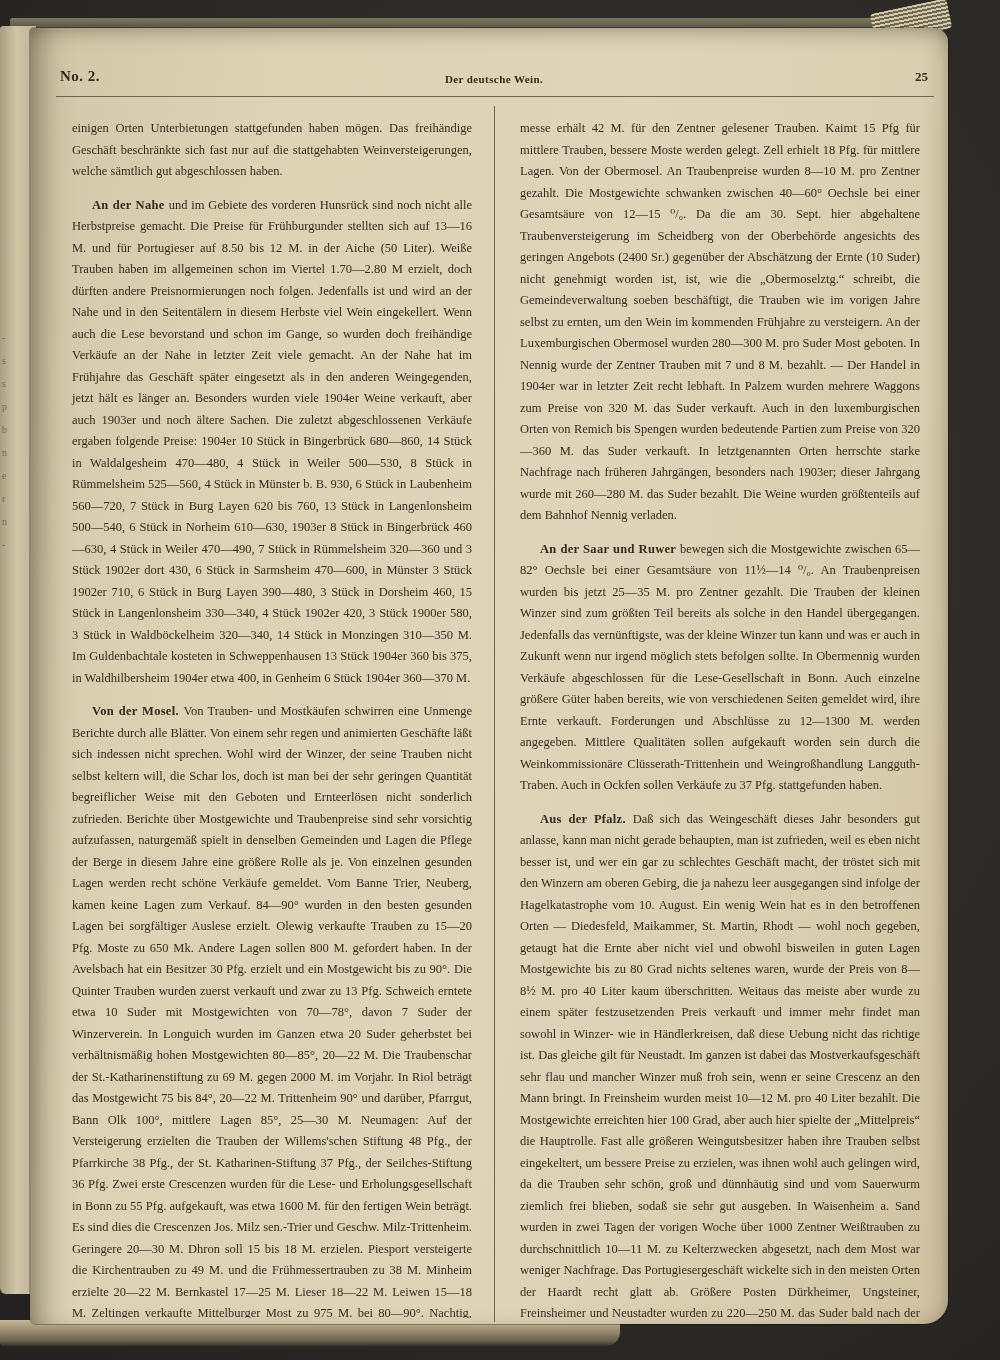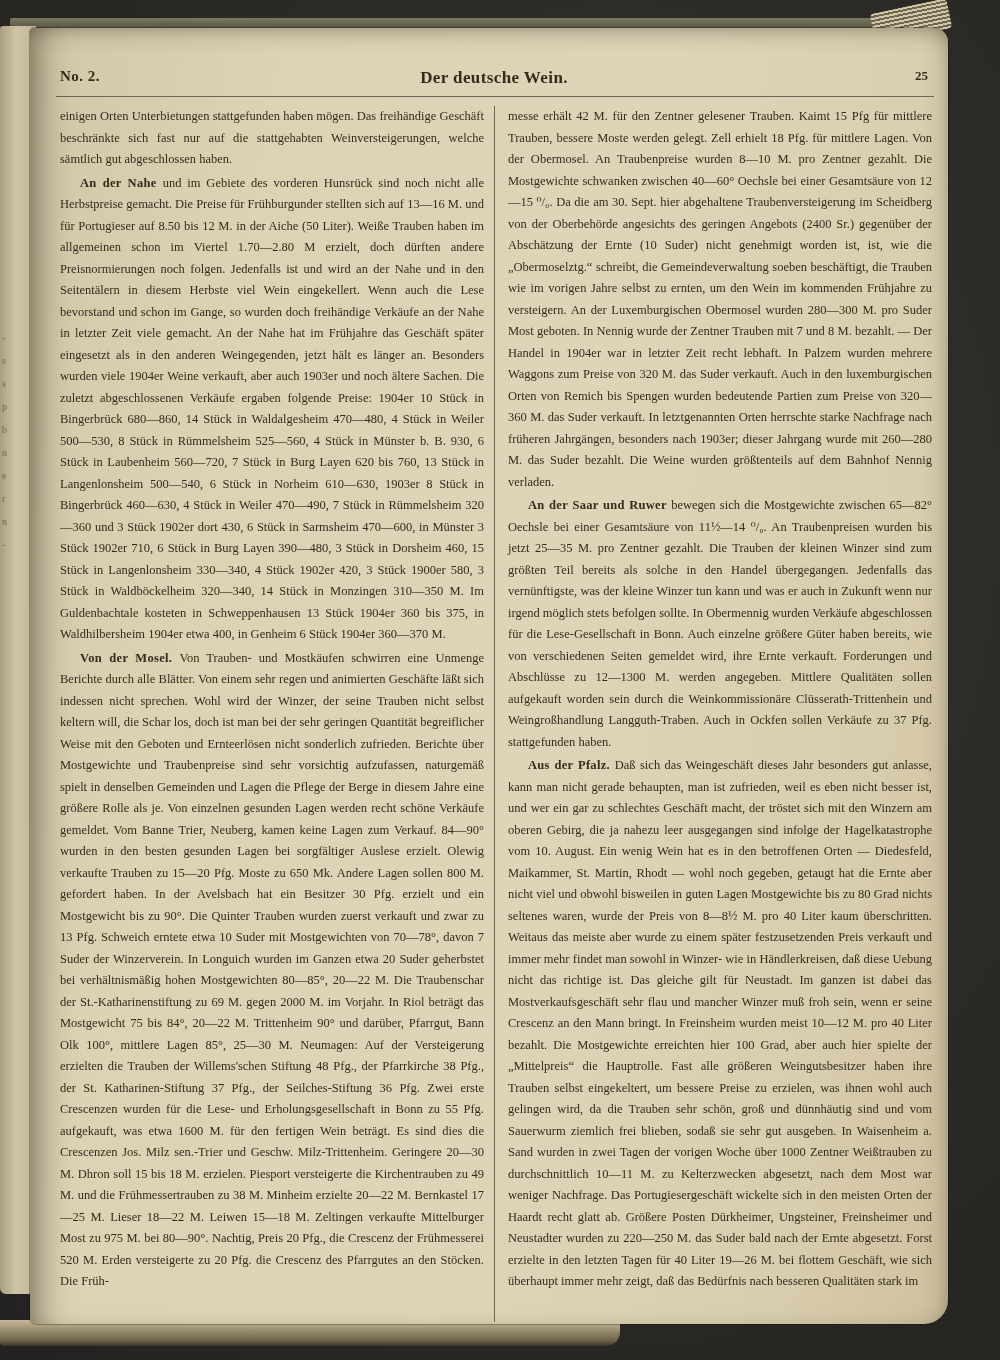--- a/index.html
+++ b/index.html
@@ -48,43 +48,43 @@
     background:linear-gradient(100deg,#d2c7a8 0%,#dcd2b4 22%,#ded5b9 55%,#d8cdae 84%,#cec1a0 100%);
     border-radius:4px 14px 24px 6px;
     box-shadow:
       inset 30px 0 34px -24px rgba(55,45,28,.6),
       inset -16px 0 26px -18px rgba(55,45,28,.4),
       inset 0 18px 26px -20px rgba(55,45,28,.45),
       0 0 0 1px rgba(0,0,0,.28);
   }
   .masthead{
     position:absolute;top:40px;left:30px;right:20px;
-    display:flex;align-items:flex-start;
+    display:flex;align-items:flex-end;
     font-weight:bold;color:#352b1d;
   }
   .masthead .issue{flex:1;font-size:15px;letter-spacing:.5px;}
-  .masthead .title{flex:0 0 auto;font-size:17px;letter-spacing:.4px;}
+  .masthead .title{flex:0 0 auto;font-size:11px;letter-spacing:.4px;}
   .masthead .pageno{flex:1;text-align:right;font-size:13px;}
   .header-rule{
     position:absolute;top:68px;left:26px;right:14px;height:1px;
     background:#4a443a;opacity:.75;
   }
   .columns{
     position:absolute;top:78px;left:30px;right:16px;
     display:flex;
   }
   .col{
     height:1212px;overflow:hidden;
     text-align:justify;
     font-size:12.5px;line-height:21.5px;color:#342b1e;
   }
   .col.left{width:424px;padding-right:10px;}
   .col.right{width:424px;padding-left:13px;}
   .col-divider{width:1px;height:1216px;background:#6e6754;}
-  .para{margin:0;text-indent:1.6em;}
+  .para{margin:12px;text-indent:1.6em;}
   .para + .para{margin-top:2px;}
   .para.flush{text-indent:0;}
   .lead{font-weight:bold;letter-spacing:.3px;}
 </style>
 </head>
 <body>
 
 <div class="scene">
   <div class="book-top-edge"></div>
   <div class="page-stack"></div>

